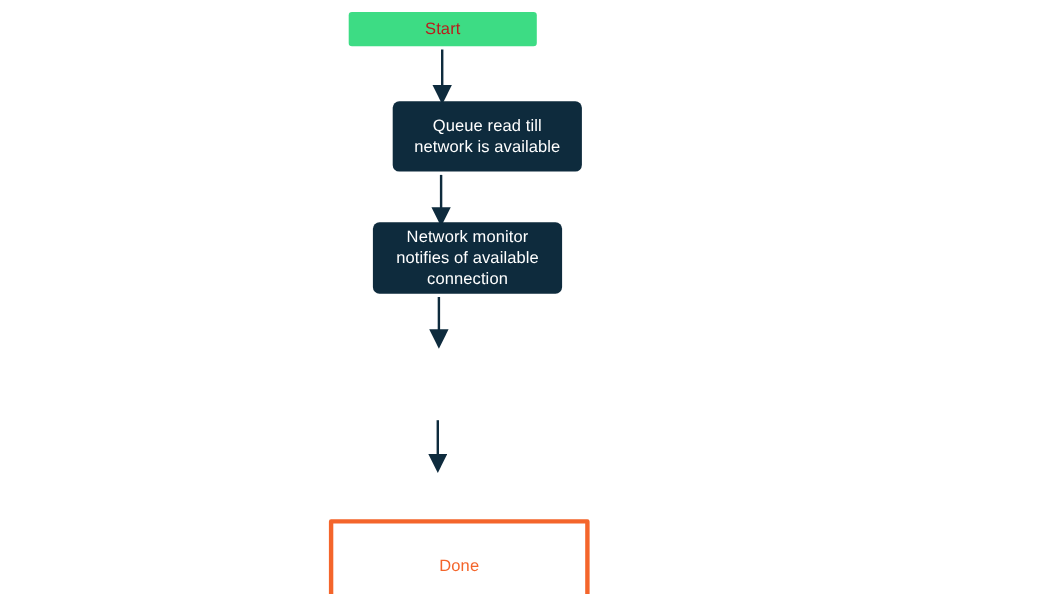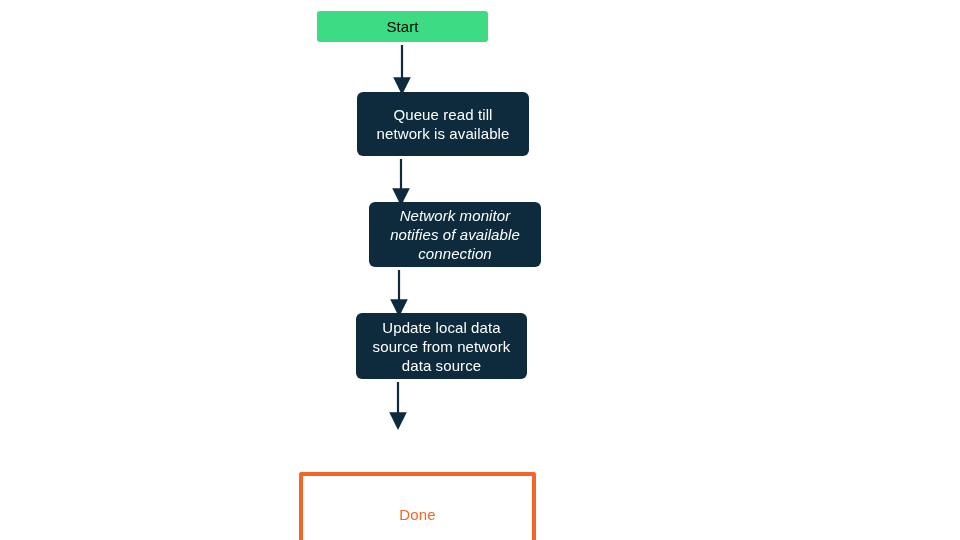--- a/index.html
+++ b/index.html
@@ -35,21 +35,21 @@
   }
 
   
   .node-start {
     left: 317px;
     top: 11px;
     width: 171px;
     height: 31px;
     background: #3ddc84;
     border-radius: 3px;
-    color: #000000;
+    color: #b91c1c;
     font-size: 15px;
   }
 
   
   .node-process {
     background: #0e2b3d;
     border-radius: 6px;
     color: #ffffff;
     font-size: 15px;
     padding: 0 10px;
@@ -57,25 +57,24 @@
   }
 
   .node-queue {
     left: 314px;
     top: 92px;
     width: 172px;
     height: 64px;
   }
 
   .node-monitor {
-    left: 326px;
+    left: 296px;
     top: 202px;
     width: 172px;
     height: 65px;
-    font-style: italic;
   }
 
   .node-update {
     left: 313px;
     top: 313px;
     width: 171px;
     height: 66px;
   }
 
   
@@ -124,19 +123,16 @@
 
   <div class="node node-start">Start</div>
 
   <div class="node node-process node-queue">Queue read till
 network is available</div>
 
   <div class="node node-process node-monitor">Network monitor
 notifies of available
 connection</div>
 
-  <div class="node node-process node-update">Update local data
-source from network
-data source</div>
 
   <div class="node node-done">Done</div>
 
 </div>
 
 </body></html>

